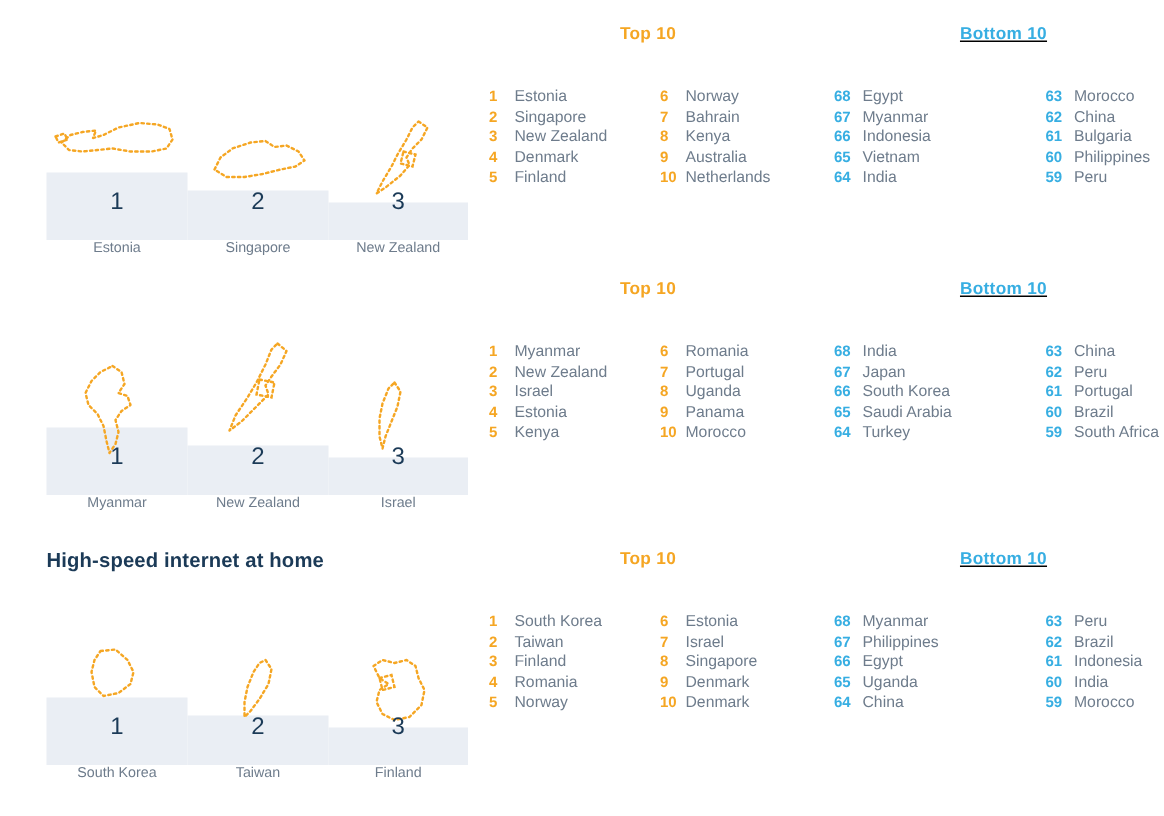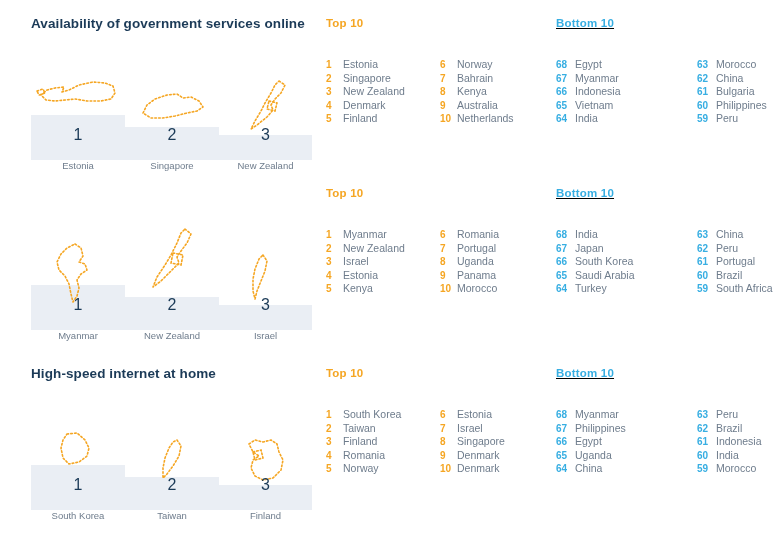--- a/index.html
+++ b/index.html
@@ -114,20 +114,21 @@
     top: 0;
   }
   .group-top    { left: 0px;   width: 212px; }
   .group-bottom { left: 230px; width: 226px; text-decoration: underline; }
 
   .group-head {
     font-size: 11.5px;
     font-weight: bold;
     line-height: 14px;
     letter-spacing: 0.2px;
+    text-align: center;
   }
   .group-top .group-head    { color: #f5a623; }
   .group-bottom .group-head { color: #37aee2; }
 
   .cols {
     position: absolute;
     top: 42px;
     left: 0;
     display: flex;
   }
@@ -161,21 +162,20 @@
     flex: 0 0 auto;
   }
 </style>
 </head>
 <body>
 
 <div class="page">
 
   <div class="section section-1">
     <div class="podium-col">
-      <div class="sec-title">Availability of government services online</div>
       <div class="podium">
         <div class="step step-1"></div>
         <div class="step step-2"></div>
         <div class="step step-3"></div>
 
         <div class="map map-1" style="bottom:45px;height:42px;">
           <svg width="94" height="42" viewBox="0 0 94 42">
             <path d="M10 22 L16 17 L24 15 L33 14 L31 19 L38 17 L48 12 L62 9 L74 10 L82 13 L84 20 L80 26 L70 28 L56 28 L44 26 L34 27 L24 28 L15 27 Z" fill="none" stroke="#f5a623" stroke-width="1.6" stroke-linejoin="round" stroke-dasharray="1.6 2.2" stroke-linecap="round"></path>
             <path d="M6 18 L12 16 L14 20 L8 22 Z" fill="none" stroke="#f5a623" stroke-width="1.6" stroke-dasharray="1.6 2.2" stroke-linecap="round"></path>
           </svg>

